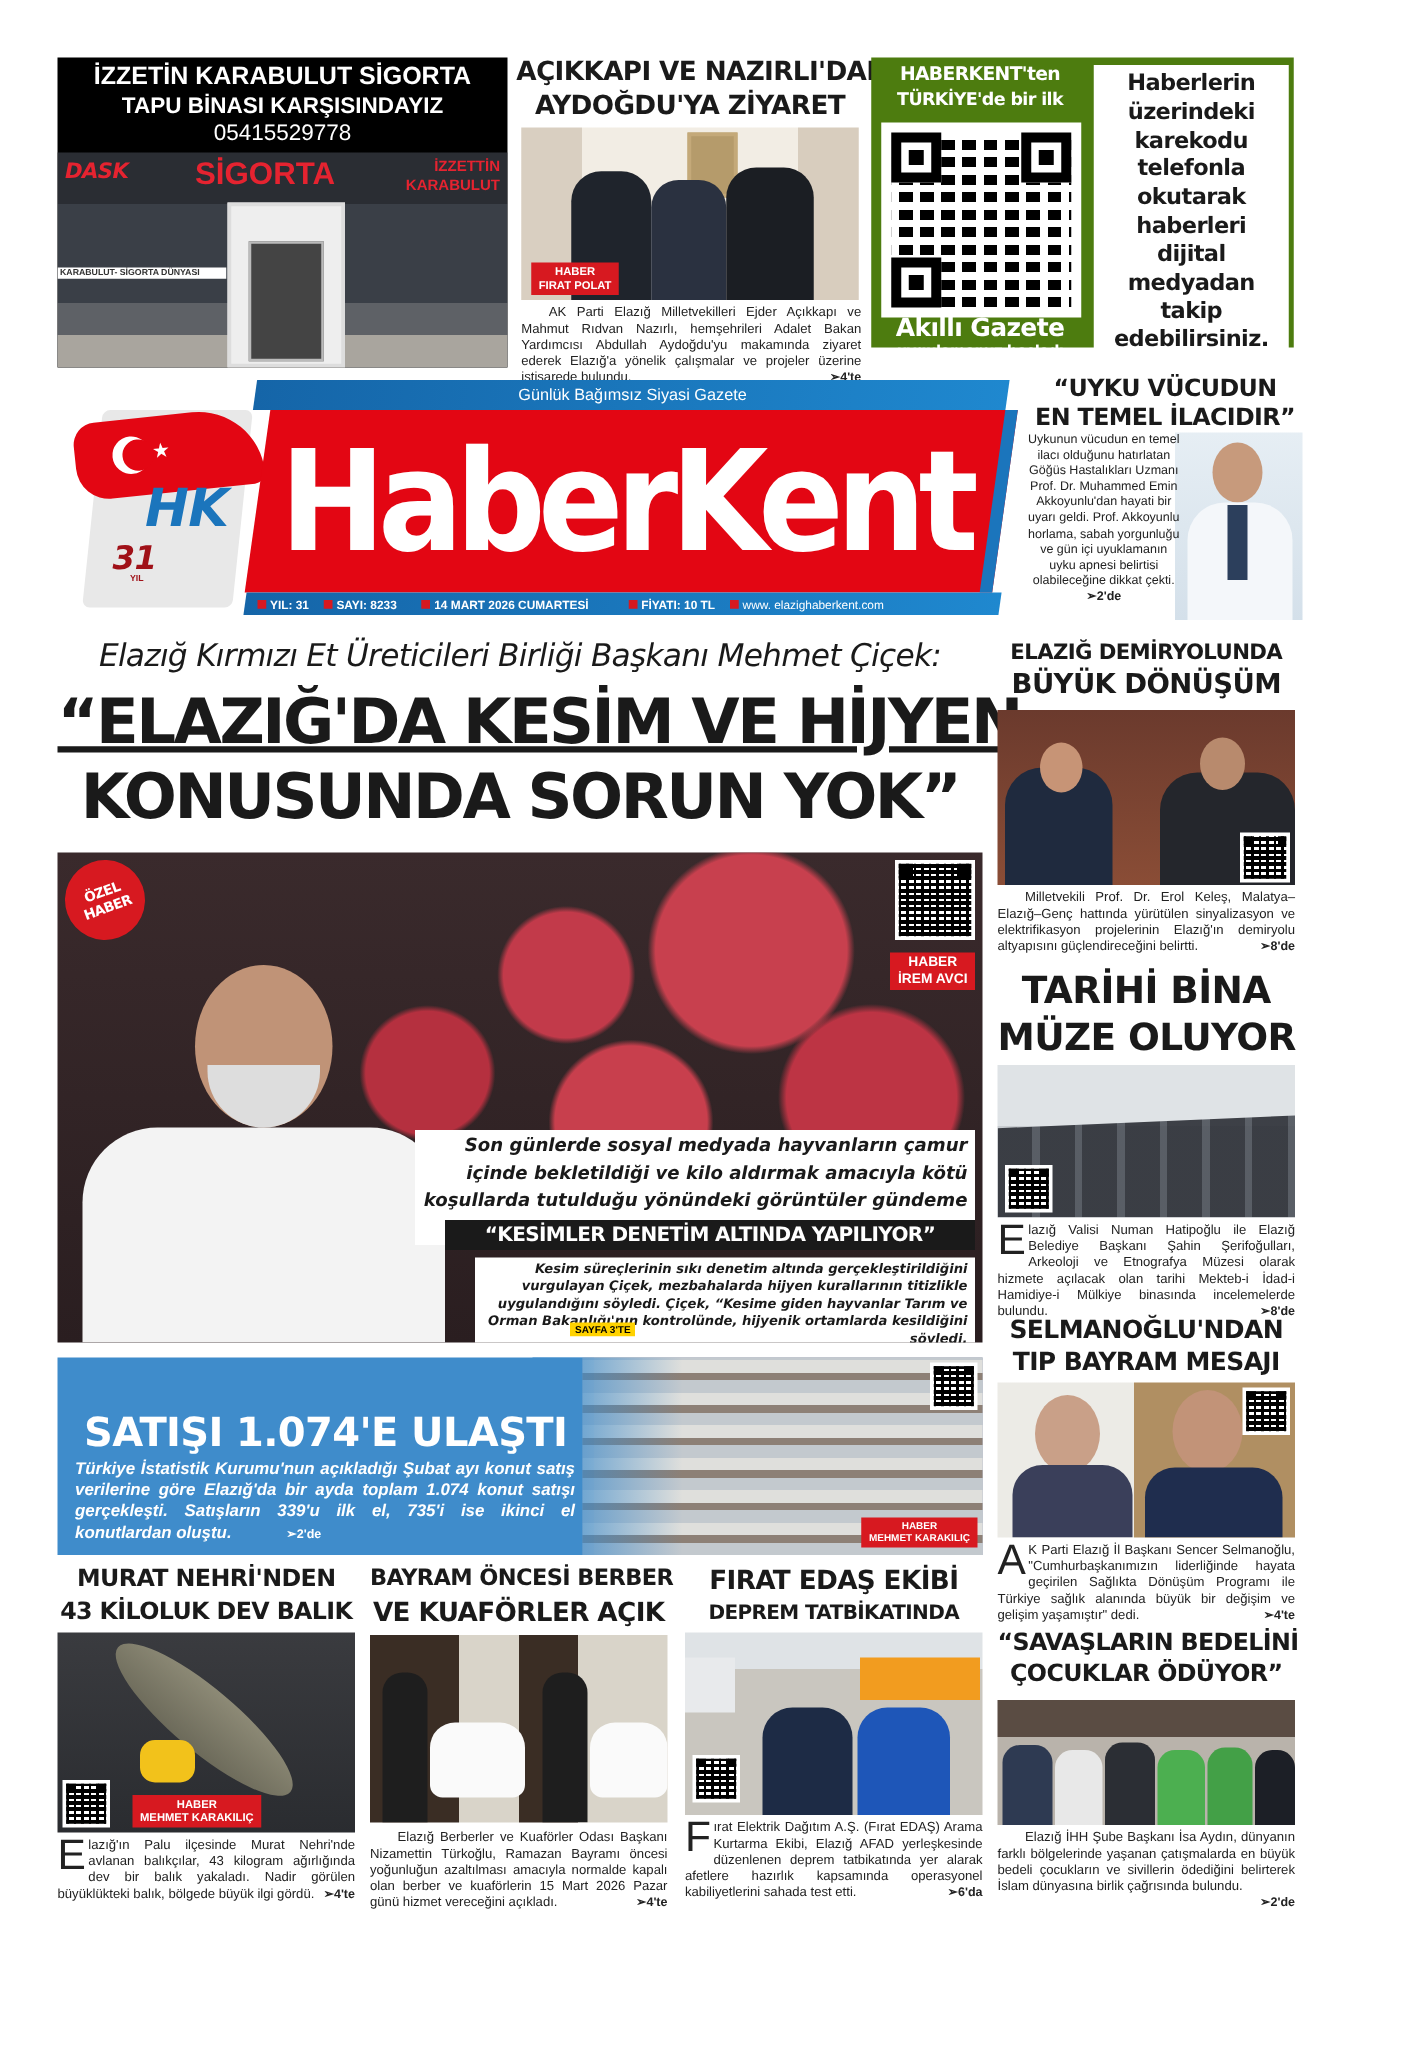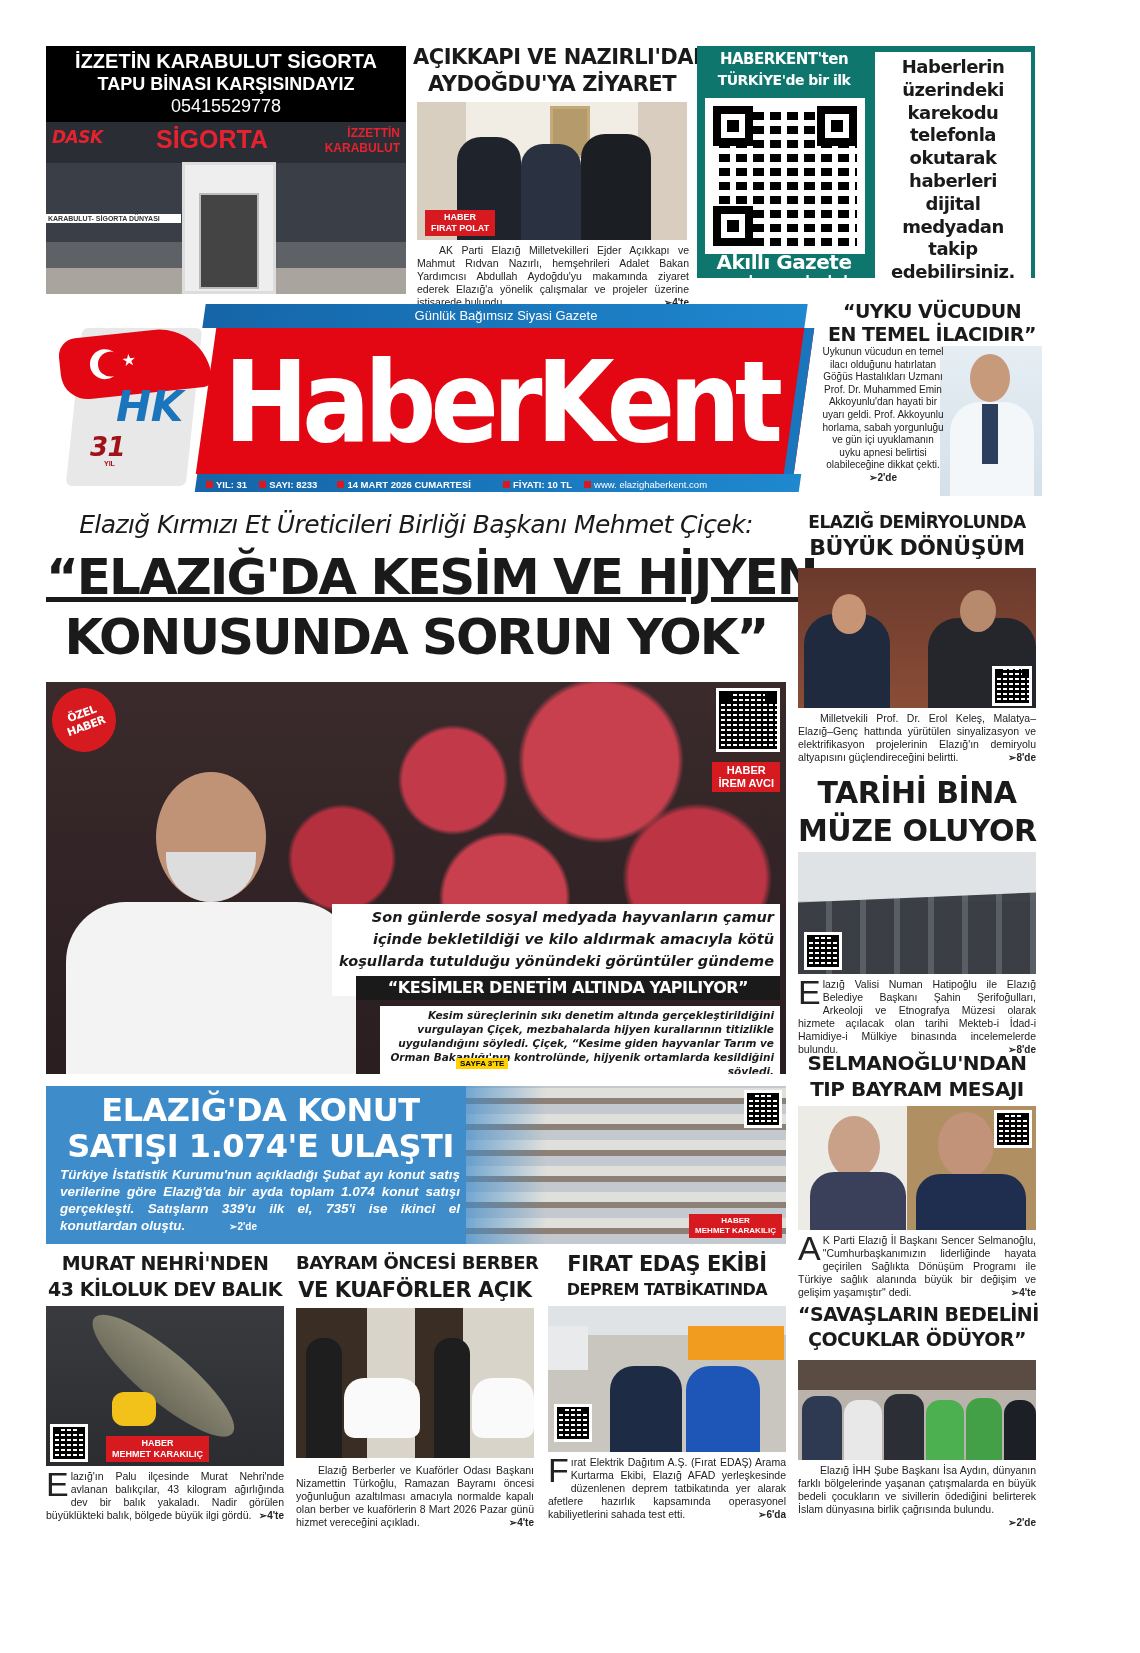--- a/index.html
+++ b/index.html
@@ -53,21 +53,21 @@
       <div>HABER</div>
         <div>FIRAT POLAT</div>
     </div>
   </div>
   <div class="caption" style="position:absolute;left:4px;top:200px;width:272px;text-indent:22px;">
     <span>AK Parti Elazığ Milletvekilleri Ejder Açıkkapı ve Mahmut Rıdvan Nazırlı, hemşehrileri Adalet Bakan Yardımcısı Abdullah Aydoğdu'yu makamında ziyaret ederek Elazığ'a yönelik çalışmalar ve projeler üzerine istişarede bulundu.</span>
     <span class="pageref" style="float:right;">➢4'te</span>
   </div>
 </div>
 
-<div class="abs" style="left:697px;top:46px;width:338px;height:232px;background:#0f766e;text-decoration:underline;">
+<div class="abs" style="left:697px;top:46px;width:338px;height:232px;background:#4d7c0f;text-decoration:underline;">
   <div class="heavy" style="position:absolute;left:0;top:4px;width:174px;text-align:center;color:#fff;font-size:15px;">HABERKENT'ten</div>
   <div class="heavy" style="position:absolute;left:0;top:26px;width:174px;text-align:center;color:#fff;font-size:14px;">TÜRKİYE'de bir ilk</div>
   <div class="qr-big" style="left:8px;top:52px;width:160px;height:156px;padding:8px;">
     <div style="position:relative;width:100%;height:100%;background:repeating-linear-gradient(0deg,#000 0 8px,#fff 8px 14px),#fff;">
       <div style="position:absolute;inset:0;background:repeating-linear-gradient(90deg,#fff 0 6px,transparent 6px 17px);"></div>
       <div style="position:absolute;left:0;top:0;width:40px;height:40px;border:8px solid #000;background:#fff;">
           <div style="margin:6px;width:12px;height:12px;background:#000;"></div>
         </div>
       <div style="position:absolute;right:0;top:0;width:40px;height:40px;border:8px solid #000;background:#fff;">
           <div style="margin:6px;width:12px;height:12px;background:#000;"></div>
@@ -162,21 +162,20 @@
     <div style="position:absolute;right:6px;top:324px;width:400px;background:#fff;font-family:'DejaVu Sans',sans-serif;font-style:italic;font-weight:bold;font-size:10.5px;line-height:14px;text-align:right;padding:2px 6px;">
       <span>Kesim süreçlerinin sıkı denetim altında gerçekleştirildiğini vurgulayan Çiçek, mezbahalarda hijyen kurallarının titizlikle uygulandığını söyledi. Çiçek, “Kesime giden hayvanlar Tarım ve Orman Bakanlığı'nın kontrolünde, hijyenik ortamlarda kesildiğini söyledi.</span>
     </div>
     <div style="position:absolute;left:410px;top:376px;background:#ffd200;color:#000;font-size:8px;font-weight:bold;padding:1px 4px;">SAYFA 3'TE</div>
   </div>
 </div>
 
 <div class="abs" style="left:46px;top:1086px;width:740px;height:158px;background:linear-gradient(90deg,#3f8ccb 0 58%,#95a7b3 58%);">
   <div class="photo" style="left:420px;top:0;width:320px;height:158px;background:repeating-linear-gradient(0deg,#c9cdd1 0 10px,#8d7c70 10px 16px,#e8e6e1 16px 26px),#aab;opacity:0.9;"></div>
   <div style="position:absolute;left:380px;top:0;width:120px;height:158px;background:linear-gradient(90deg,#3f8ccb,transparent);"></div>
-  <div class="heavy" style="position:absolute;left:12px;top:6px;width:405px;text-align:center;color:#fff;font-size:32px;line-height:36px;white-space:nowrap;">ELAZIĞ'DA KONUT</div>
   <div class="heavy" style="position:absolute;left:12px;top:42px;width:405px;text-align:center;color:#fff;font-size:32px;line-height:36px;white-space:nowrap;">SATIŞI 1.074'E ULAŞTI</div>
   <div style="position:absolute;left:14px;top:80px;width:400px;color:#fff;font-style:italic;font-weight:bold;font-size:13.5px;line-height:17px;text-align:justify;">
     <span>Türkiye İstatistik Kurumu'nun açıkladığı Şubat ayı konut satış verilerine göre Elazığ'da bir ayda toplam 1.074 konut satışı gerçekleşti. Satışların 339'u ilk el, 735'i ise ikinci el konutlardan oluştu.</span>
     <span class="pageref" style="margin-left:40px;font-style:normal;">➢2'de</span>
   </div>
   <div class="qr" style="right:4px;top:4px;width:38px;height:38px;">
       <div class="qr-inner"></div>
     </div>
   <div class="credit" style="right:4px;top:128px;font-size:8px;line-height:10px;">
     <div>HABER</div>
@@ -275,21 +274,21 @@
 <div class="abs" style="left:296px;top:1250px;width:238px;height:282px;">
   <div class="heavy" style="font-size:18px;line-height:26px;text-align:center;white-space:nowrap;">BAYRAM ÖNCESİ BERBER</div>
   <div class="heavy" style="font-size:21px;line-height:28px;text-align:center;white-space:nowrap;">VE KUAFÖRLER AÇIK</div>
   <div class="photo" style="left:0;top:58px;width:238px;height:150px;background:linear-gradient(90deg,#3a2d24 0 30%,#d9d4c9 30% 50%,#3a2d24 50% 70%,#d9d4c9 70%);">
     <div style="position:absolute;left:10px;top:30px;width:36px;height:120px;background:#1e1e1e;border-radius:16px 16px 0 0;"></div>
     <div style="position:absolute;left:48px;top:70px;width:76px;height:60px;background:#fafafa;border-radius:20px 20px 10px 10px;"></div>
     <div style="position:absolute;left:138px;top:30px;width:36px;height:120px;background:#1e1e1e;border-radius:16px 16px 0 0;"></div>
     <div style="position:absolute;left:176px;top:70px;width:62px;height:60px;background:#fafafa;border-radius:20px 20px 10px 10px;"></div>
   </div>
   <div class="caption" style="position:absolute;left:0;top:214px;width:238px;text-indent:22px;">
-    <span>Elazığ Berberler ve Kuaförler Odası Başkanı Nizamettin Türkoğlu, Ramazan Bayramı öncesi yoğunluğun azaltılması amacıyla normalde kapalı olan berber ve kuaförlerin 8 Mart 2026 Pazar günü hizmet vereceğini açıkladı.</span>
+    <span>Elazığ Berberler ve Kuaförler Odası Başkanı Nizamettin Türkoğlu, Ramazan Bayramı öncesi yoğunluğun azaltılması amacıyla normalde kapalı olan berber ve kuaförlerin 15 Mart 2026 Pazar günü hizmet vereceğini açıkladı.</span>
     <span class="pageref" style="float:right;">➢4'te</span>
   </div>
 </div>
 
 <div class="abs" style="left:548px;top:1250px;width:238px;height:282px;">
   <div class="heavy" style="font-size:21px;line-height:28px;text-align:center;white-space:nowrap;">FIRAT EDAŞ EKİBİ</div>
   <div class="heavy" style="font-size:16px;line-height:24px;text-align:center;white-space:nowrap;">DEPREM TATBİKATINDA</div>
   <div class="photo" style="left:0;top:56px;width:238px;height:146px;background:linear-gradient(#dfe3e6 0 20%,#c9c6bf 20%);">
     <div style="position:absolute;left:140px;top:20px;width:96px;height:34px;background:#f29c1f;"></div>
     <div style="position:absolute;left:0;top:20px;width:40px;height:44px;background:#e8eaec;"></div>

